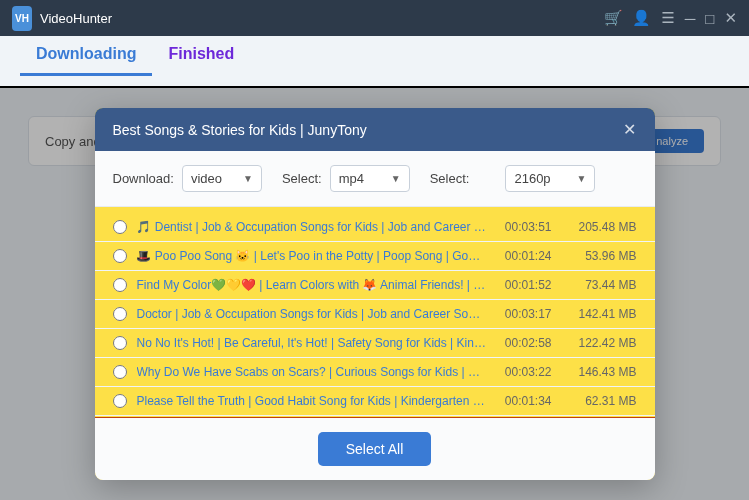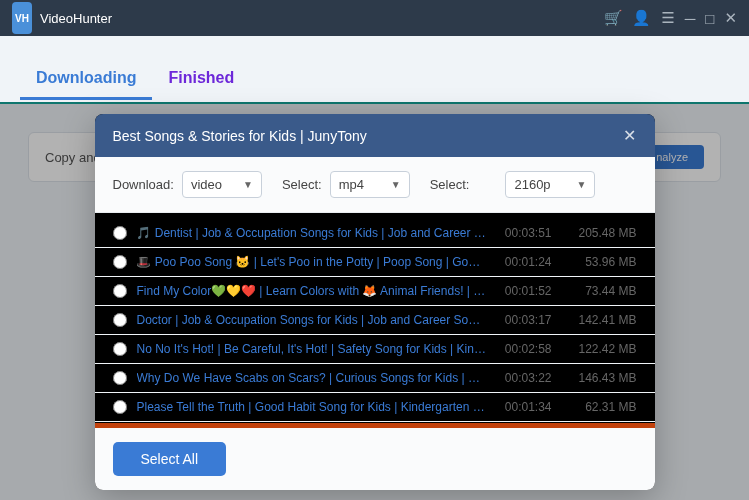--- a/index.html
+++ b/index.html
@@ -23,21 +23,21 @@
     }
     .title-bar-left {
       display: flex;
       align-items: center;
       gap: 8px;
       color: #ffffff;
       font-size: 13px;
     }
     .app-icon {
       width: 20px;
-      height: 32px;
+      height: 25px;
       background: #4a90d9;
       border-radius: 4px;
       display: flex;
       align-items: center;
       justify-content: center;
       font-size: 10px;
       color: white;
       font-weight: bold;
     }
     .title-bar-right {
@@ -57,23 +57,23 @@
       height: calc(500px - 36px);
       display: flex;
       flex-direction: column;
     }
 
     
     .tabs {
       background: #f0f4f8;
       display: flex;
       align-items: flex-end;
-      padding: 4px 20px;
-      border-bottom: 2px solid #0f766e;
-      height: 68px;
+      padding: 12px 20px;
+      border-bottom: 2px solid #000000;
+      height: 52px;
     }
     .tab {
       padding: 10px 16px;
       font-size: 16px;
       font-weight: 600;
       cursor: pointer;
       color: #6d28d9;
       border-bottom: 3px solid transparent;
       margin-bottom: -2px;
     }
@@ -129,21 +129,21 @@
       top: 0; left: 0; right: 0; bottom: 0;
       background: rgba(0,0,0,0.3);
       display: flex;
       align-items: center;
       justify-content: center;
       z-index: 10;
     }
 
     
     .modal {
-      background: #000000;
+      background: #fde047;
       border-radius: 8px;
       width: 560px;
       box-shadow: 0 8px 32px rgba(0,0,0,0.25);
       overflow: hidden;
     }
     .modal-header {
       background: #3a5a8a;
       color: white;
       padding: 12px 18px;
       display: flex;
@@ -244,22 +244,23 @@
       text-align: right;
       font-size: 12px;
     }
 
     
     .modal-footer {
       padding: 14px 18px;
       display: flex;
       justify-content: space-between;
       align-items: center;
-      border-top: 5px solid #c2410c;
+      border-top: 1px solid #c2410c;
       background: #fafbfc;
+      flex-direction: column;
     }
     .btn-select-all {
       background: #3a7bd5;
       color: white;
       border: none;
       border-radius: 5px;
       padding: 9px 28px;
       font-size: 14px;
       font-weight: 500;
       cursor: pointer;

